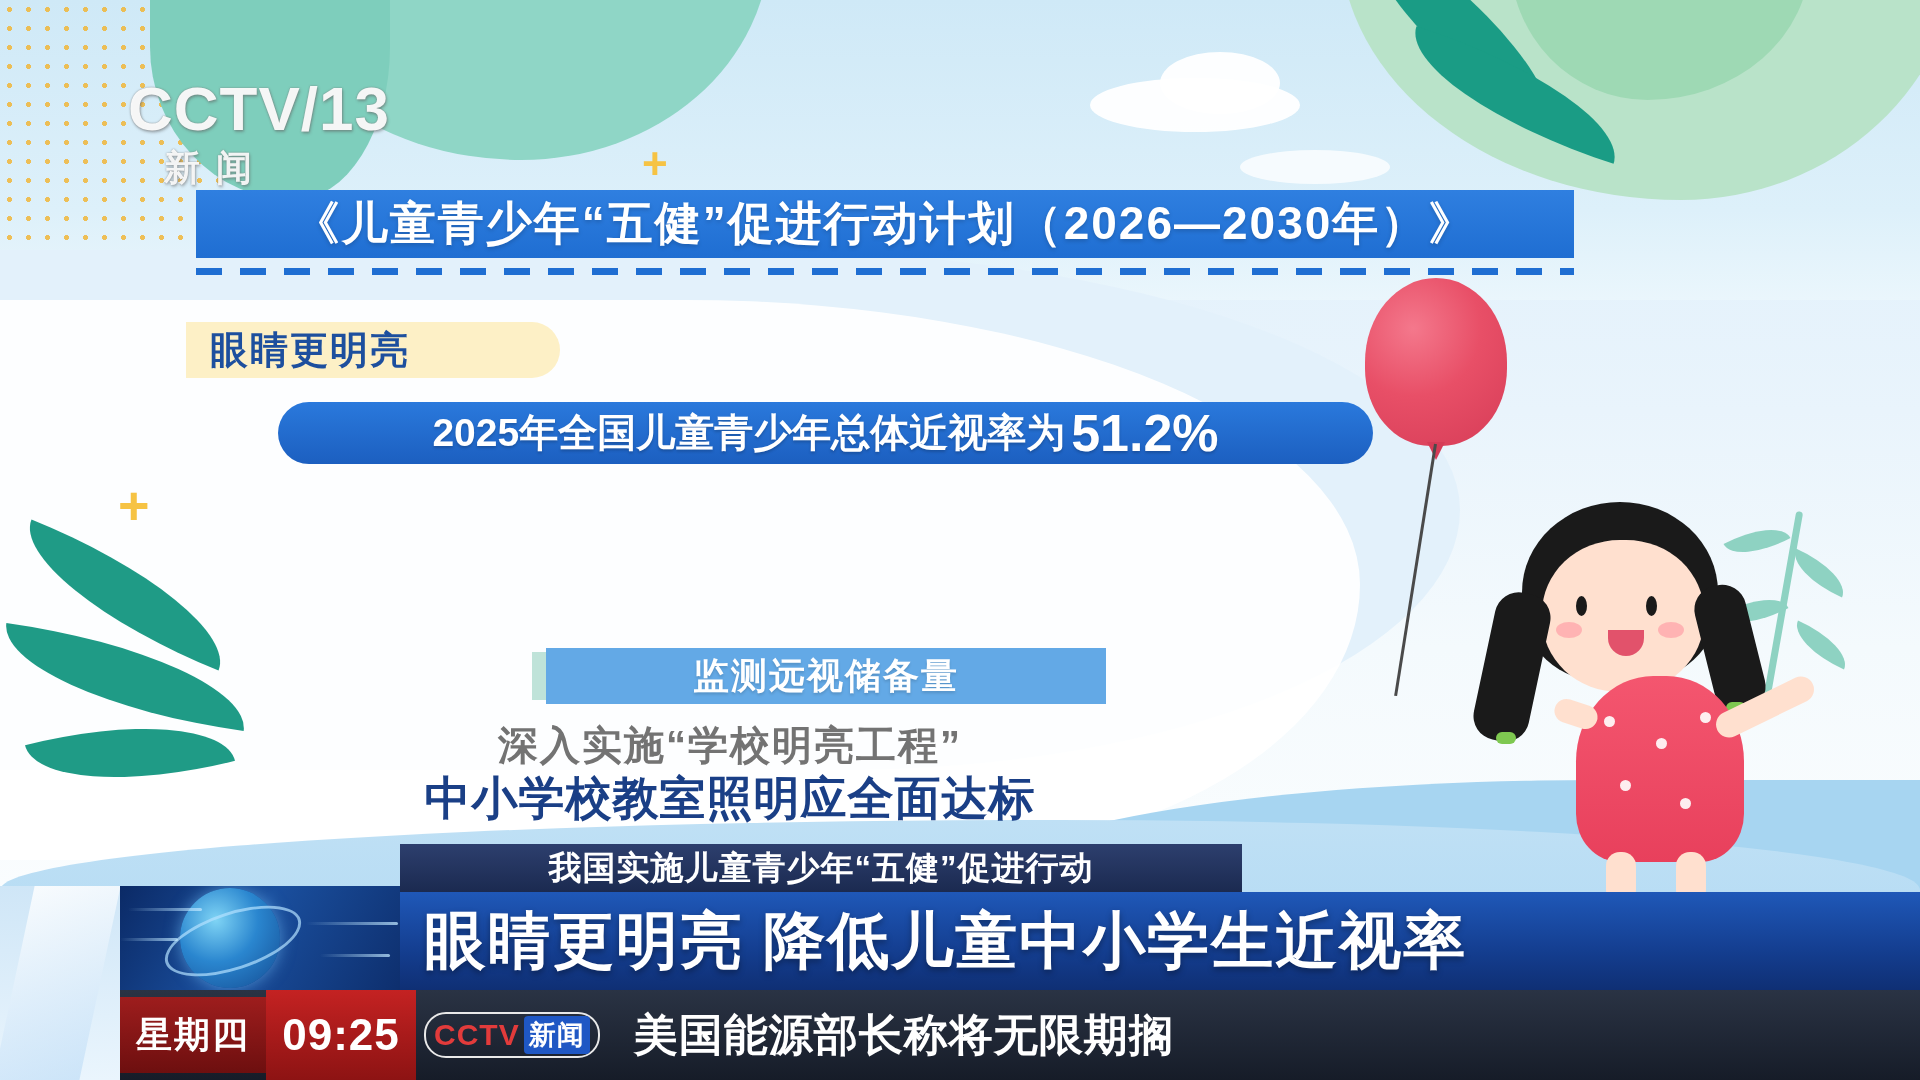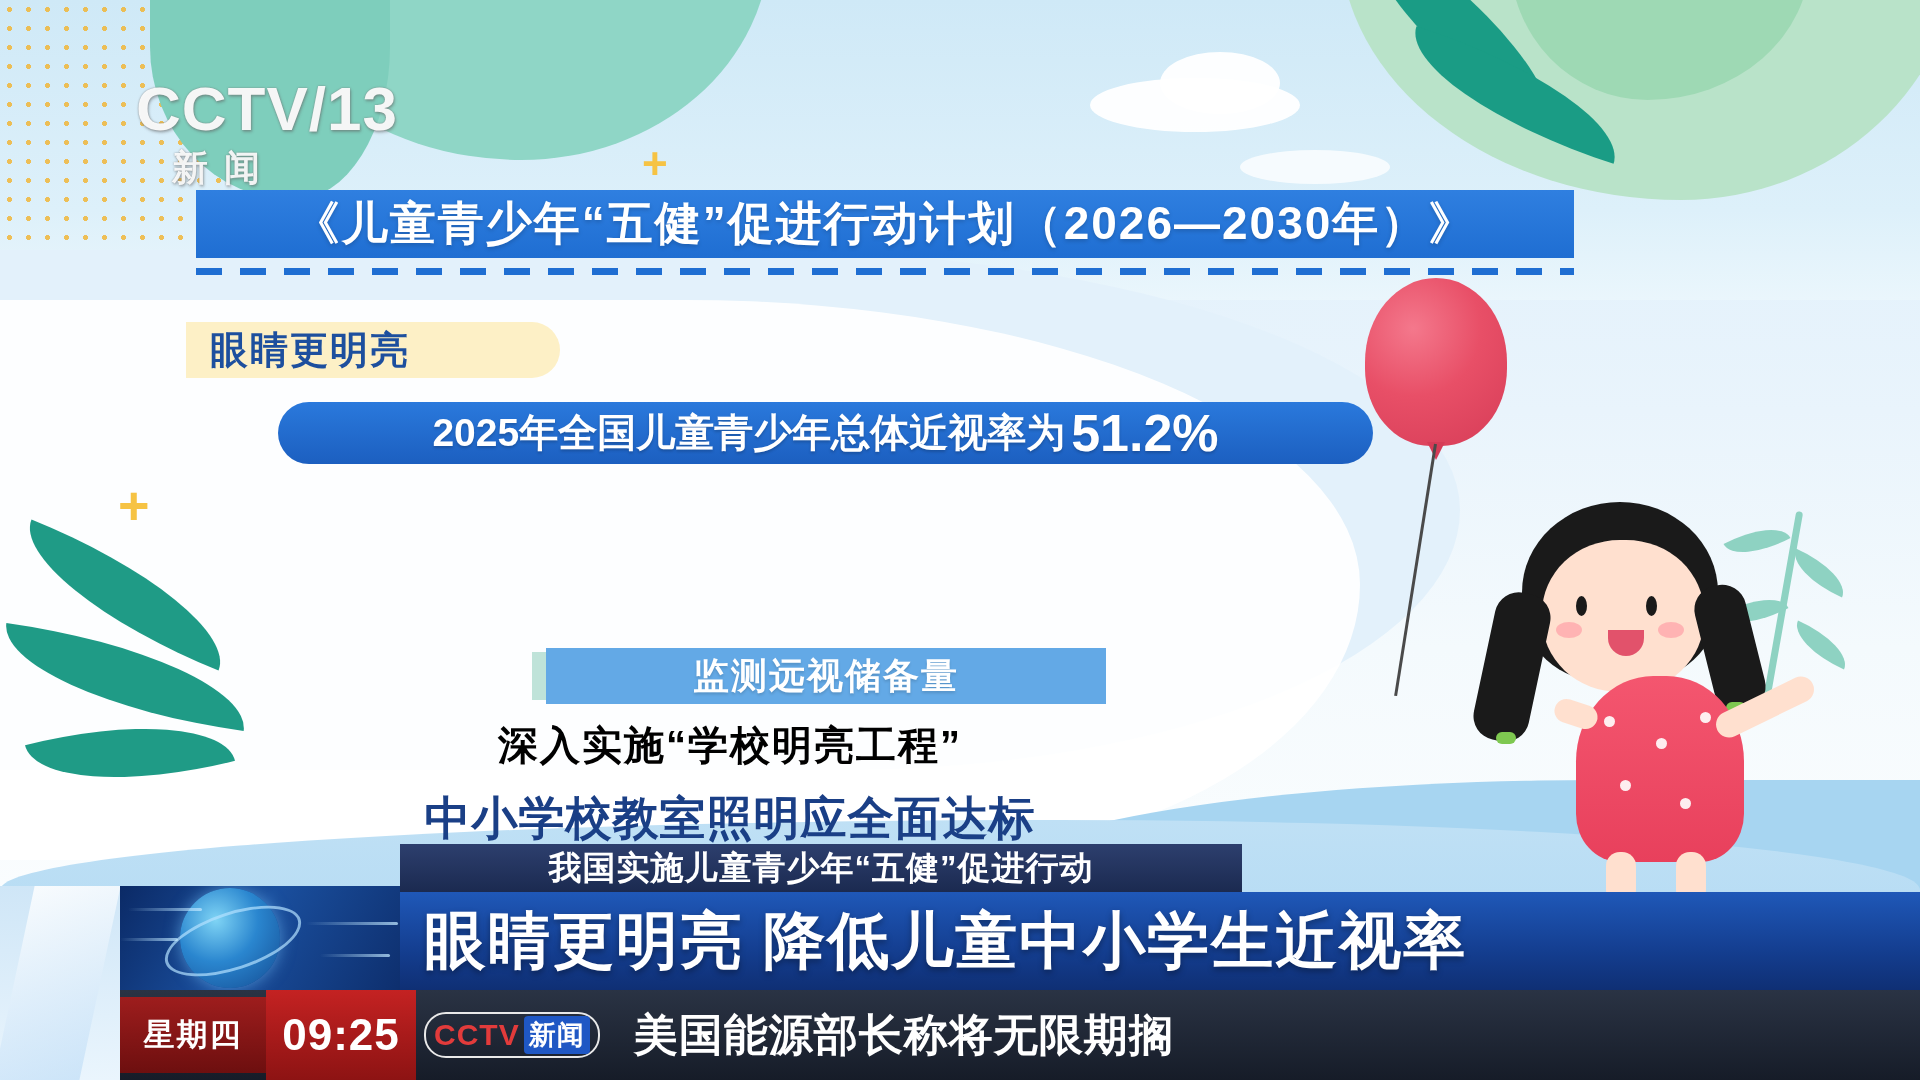--- a/index.html
+++ b/index.html
@@ -129,26 +129,26 @@
   .light-bar{
     position:absolute;left:546px;top:648px;width:560px;height:56px;
     background:#63a9e6;display:flex;align-items:center;justify-content:center;
     color:#fff;font-size:36px;font-weight:700;letter-spacing:2px;white-space:nowrap;
     text-shadow:0 2px 3px rgba(0,0,0,.15);
   }
   .light-bar:before{content:"";position:absolute;left:-14px;top:4px;width:14px;height:48px;
      background:#bfe3d9;}
 
   .sub-blue{position:absolute;left:0;top:718px;width:1460px;text-align:center;
-     color:#000000;font-size:40px;font-weight:700;letter-spacing:2px;white-space:nowrap;}
+     color:#737373;font-size:40px;font-weight:700;letter-spacing:2px;white-space:nowrap;}
   .sub-dark{position:absolute;left:0;top:768px;width:1460px;text-align:center;
-     color:#1a3f86;font-size:46px;font-weight:800;letter-spacing:1px;white-space:nowrap;margin-top:20px;}
-
-  
-  .cctv-logo{position:absolute;left:136px;top:78px;width:300px;height:100px;}
+     color:#1a3f86;font-size:46px;font-weight:800;letter-spacing:1px;white-space:nowrap;}
+
+  
+  .cctv-logo{position:absolute;left:128px;top:78px;width:300px;height:100px;}
   .cctv-word{font-size:62px;font-weight:800;letter-spacing:1px;
      color:rgba(255,255,255,.93);
      text-shadow:0 0 2px rgba(120,120,120,.8),1px 2px 3px rgba(90,90,90,.45);
      font-family:"Liberation Sans","DejaVu Sans",sans-serif;line-height:1;}
   .cctv-sub{margin-top:4px;margin-left:36px;font-size:36px;font-weight:800;
      letter-spacing:16px;color:rgba(255,255,255,.9);
      text-shadow:0 0 2px rgba(120,120,120,.75),1px 2px 3px rgba(90,90,90,.4);}
 
   
   .lt-kicker{
@@ -178,21 +178,21 @@
 
   .ticker{
     position:absolute;left:120px;top:990px;width:1800px;height:90px;
     background:linear-gradient(180deg,#2a3344 0%,#161c28 100%);
     display:flex;align-items:center;overflow:hidden;
   }
   .tk-day{
     width:146px;height:76px;flex:0 0 146px;
     background:linear-gradient(180deg,#9e1d1d 0%,#6d0f0f 100%);
     display:flex;align-items:center;justify-content:center;
-    color:#fff;font-size:31px;font-weight:700;letter-spacing:2px;
+    color:#fff;font-size:36px;font-weight:700;letter-spacing:2px;
   }
   .tk-time{
     width:150px;height:90px;flex:0 0 150px;
     background:linear-gradient(180deg,#c42222 0%,#8d1313 100%);
     display:flex;align-items:center;justify-content:center;
     color:#fff;font-size:44px;font-weight:700;letter-spacing:1px;
   }
   .tk-scroll{flex:1;display:flex;align-items:center;gap:34px;padding-left:8px;
     color:#fff;font-size:44px;font-weight:700;white-space:nowrap;letter-spacing:1px;}
   .tk-badge{display:inline-flex;align-items:center;gap:4px;padding:2px 8px;

